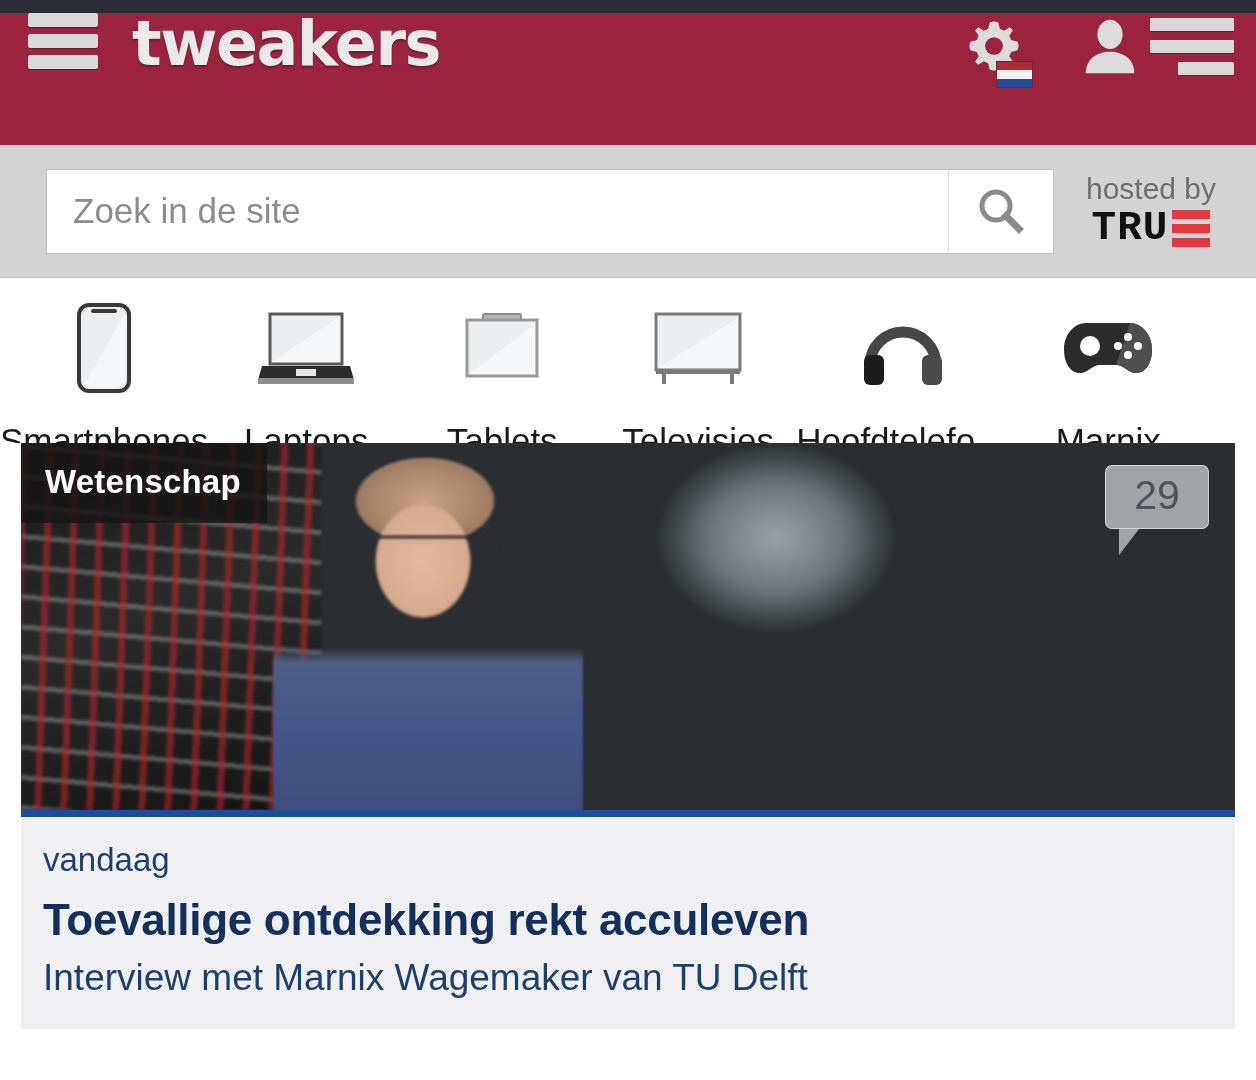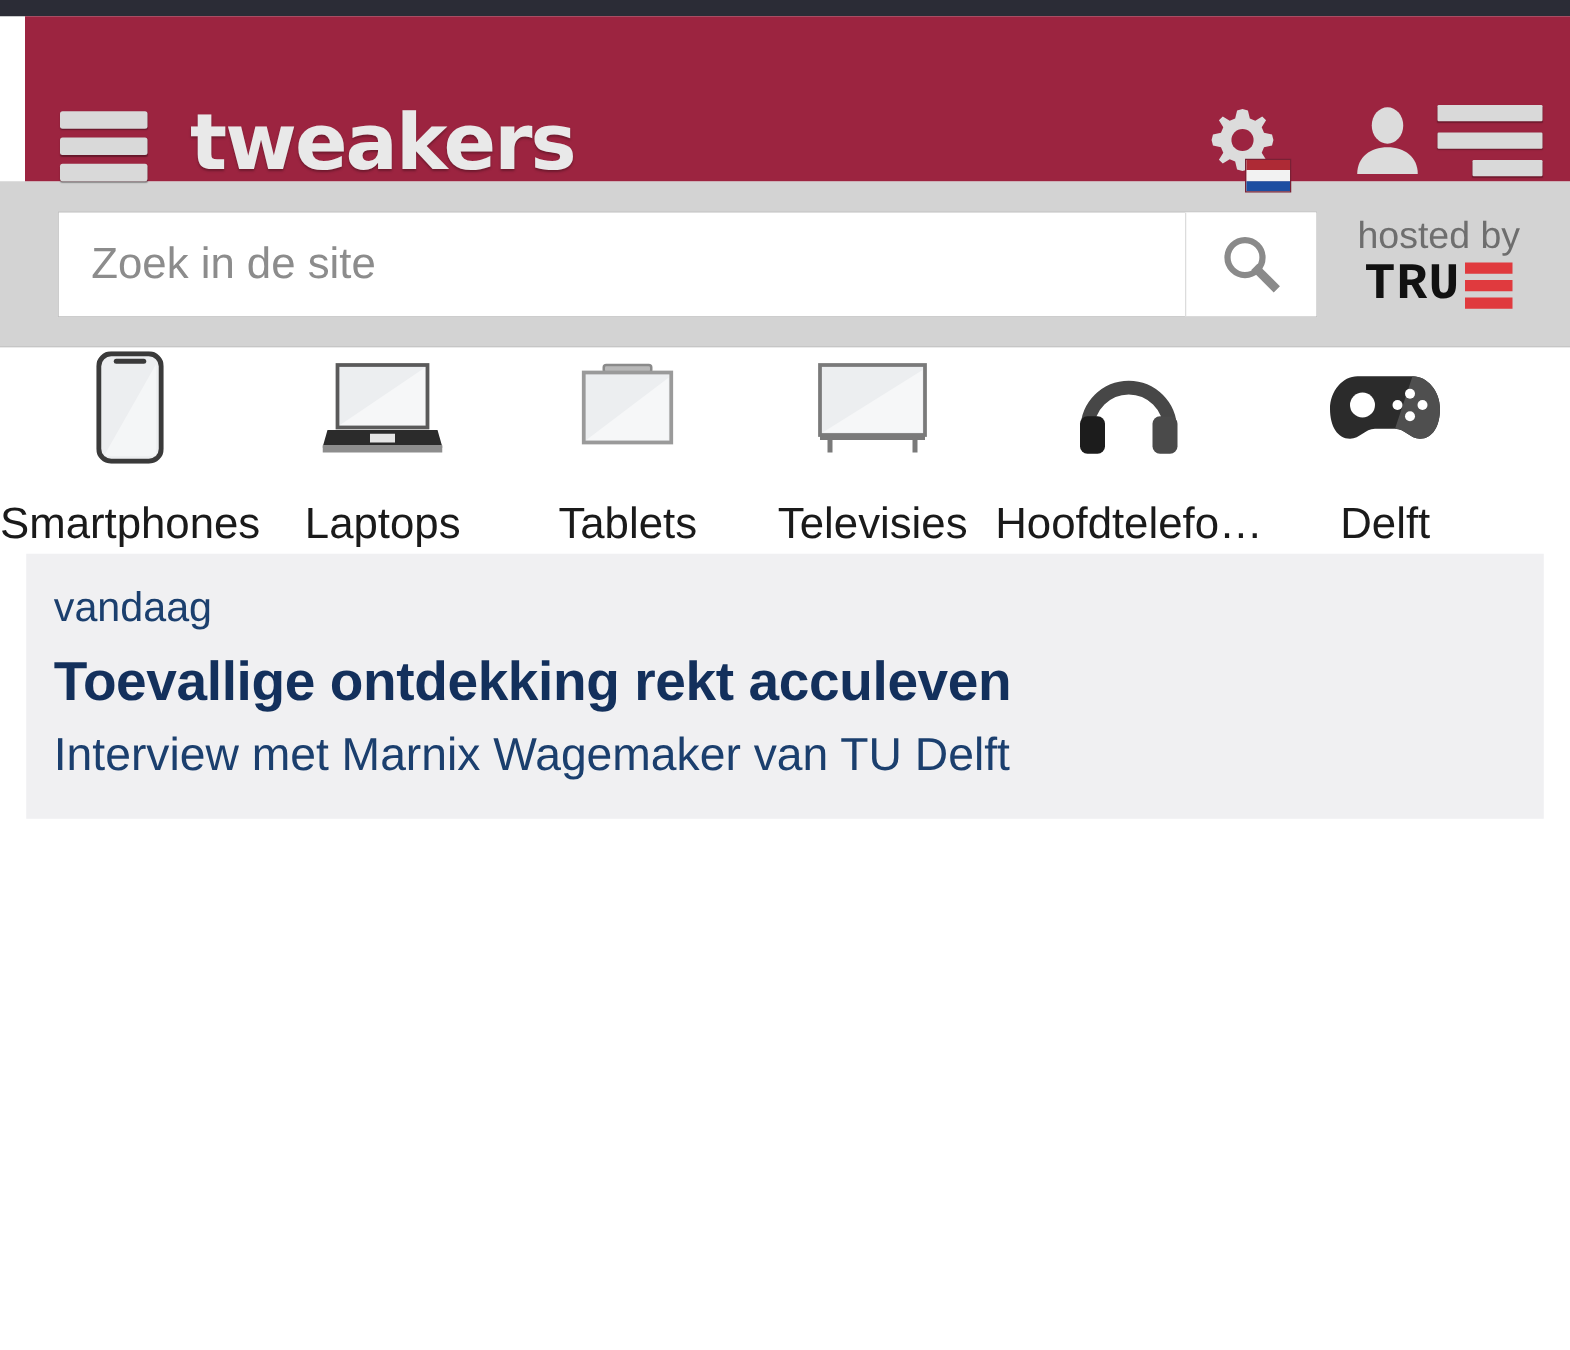--- a/index.html
+++ b/index.html
@@ -17,24 +17,23 @@
     height: 13px;
     background: #2b2c36;
     width: 100%;
   }
 
   
   .site-header {
     height: 132px;
     background: #9c2440;
     display: flex;
-    align-items: flex-end;
+    align-items: flex-start;
     padding: 0 22px 0 28px;
     position: relative;
-    margin-left: 20px;
   }
   .hamburger {
     width: 70px;
     height: 56px;
     display: flex;
     flex-direction: column;
     justify-content: space-between;
     cursor: pointer;
     flex: 0 0 auto;
   }
@@ -163,20 +162,21 @@
   }
   .true-e { display: flex; flex-direction: column; gap: 5px; }
   .true-e i { display: block; width: 38px; height: 9px; background: #e03a3e; }
 
   
   .category-strip {
     background: #ffffff;
     height: 165px;
     display: flex;
     align-items: flex-start;
+    padding-top: 22px;
     overflow: hidden;
   }
   .cat-item {
     flex: 0 0 196px;
     display: flex;
     flex-direction: column;
     align-items: center;
     cursor: pointer;
   }
   .cat-icon {
@@ -453,32 +453,46 @@
       <svg width="96" height="66" viewBox="0 0 96 66">
         <path d="M26 8h44c12 0 22 12 22 26 0 14-6 24-16 24-8 0-12-8-20-8H40c-8 0-12 8-20 8C10 58 4 48 4 34 4 20 14 8 26 8z" fill="#2b2b2b"></path>
         <path d="M70 8c12 0 22 12 22 26 0 14-6 24-16 24-8 0-12-8-20-8z" fill="#4f4f4f"></path>
         <circle cx="30" cy="31" r="10" fill="#ffffff"></circle>
         <circle cx="68" cy="22" r="4" fill="#ffffff"></circle>
         <circle cx="78" cy="31" r="4" fill="#ffffff"></circle>
         <circle cx="68" cy="40" r="4" fill="#ffffff"></circle>
         <circle cx="58" cy="31" r="4" fill="#ffffff"></circle>
       </svg>
     </div>
-    <div class="cat-label">Delft</div>
+    <div class="cat-label">Marnix</div>
   </div>
 
   <div class="cat-item">
     <div class="cat-icon"></div>
 
   </div>
 
 </div>
 
 <div class="article-card">
 
+  <div class="article-media">
+    <div class="photo"></div>
+    <div class="photo-bg-wall"></div>
+    <div class="photo-left"></div>
+    <div class="photo-person"></div>
+    <div class="photo-glasses"></div>
+
+    <div class="cat-badge">Wetenschap</div>
+
+    <div class="comment-badge">
+      <div class="comment-bubble">29</div>
+      <div class="comment-tail"></div>
+    </div>
+  </div>
 
   <div class="article-body">
     <div class="article-date">vandaag</div>
     <div class="article-title">Toevallige ontdekking rekt acculeven</div>
     <div class="article-sub">Interview met Marnix Wagemaker van TU Delft</div>
   </div>
 
 </div>
 
 </body></html>

